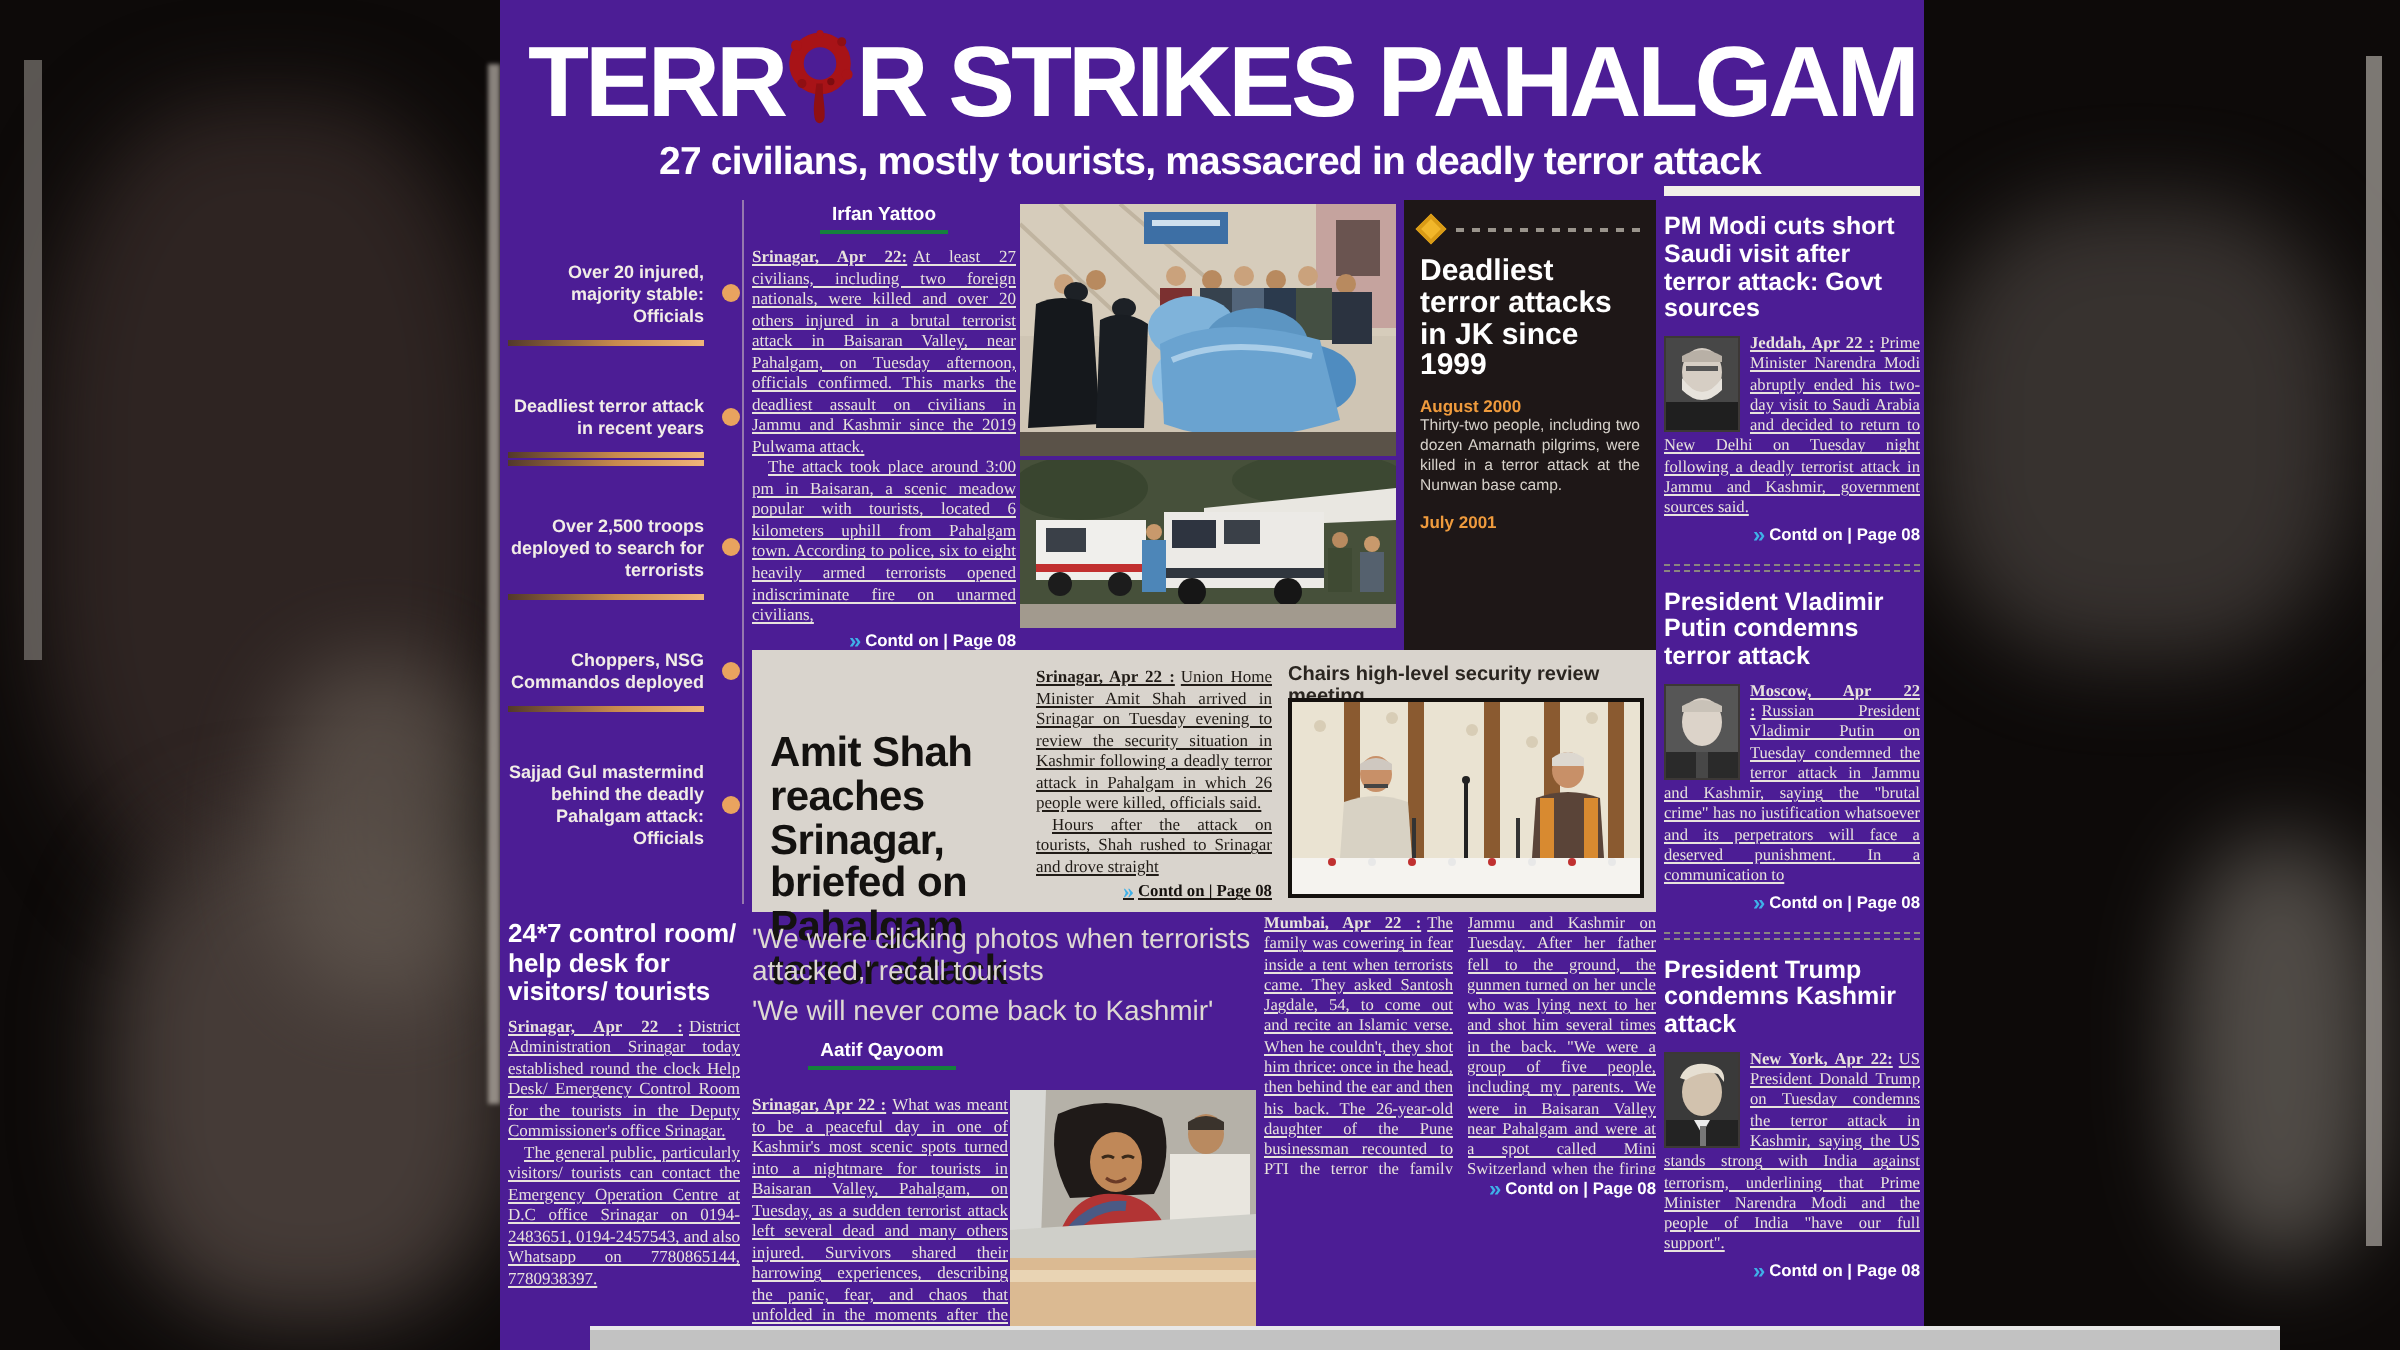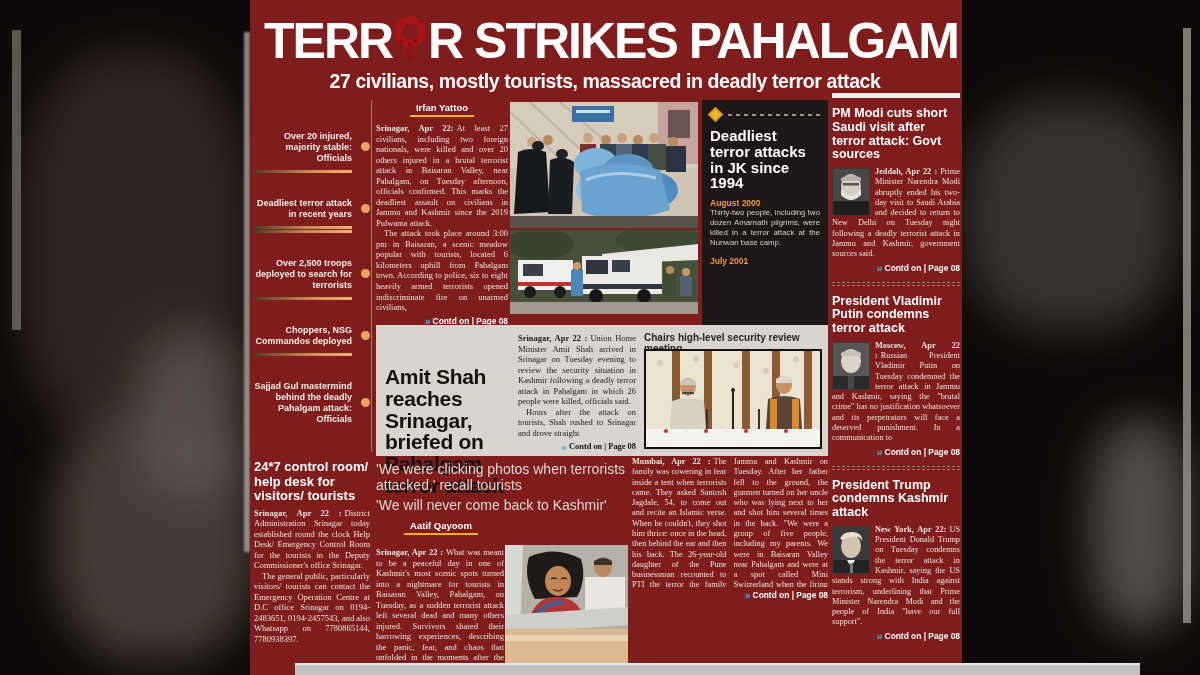--- a/index.html
+++ b/index.html
@@ -13,42 +13,42 @@
   .b2 { left:55px; top:410px; width:200px; height:250px; background:#453b37; }
   .b3 { left:135px; top:330px; width:110px; height:170px; background:#645a52; opacity:.7; }
   .b4 { left:965px; top:100px; width:210px; height:230px; background:#423c39; opacity:.8; }
   .b5 { left:1090px; top:420px; width:100px; height:210px; background:#7d7770; opacity:.6; }
   .strip-left  { position:absolute; left:12px;  top:30px; width:9px;  height:300px; background:#6f6a66; opacity:.8; }
   .strip-edge  { position:absolute; left:244px; top:32px; width:6px;  height:520px; background:#b3aca4; opacity:.75; filter:blur(1px); }
   .strip-right { position:absolute; left:1183px;top:28px; width:8px;  height:595px; background:#99948e; opacity:.8; }
   .bottom-bar  { position:absolute; left:295px; top:663px; width:845px; height:12px; background:#c2c2c2; border-top:2px solid #e8e8e8; z-index:9; }
 
   
-  #page { position:absolute; left:250px; top:0; width:712px; height:675px; background:#7f1d1d; color:#efeae3; overflow:hidden; z-index:2; }
+  #page { position:absolute; left:250px; top:0; width:712px; height:675px; background:#4c1d95; color:#efeae3; overflow:hidden; z-index:2; }
 
   
   .masthead { position:absolute; left:14px; top:12px; width:682px; text-align:center; }
   .masthead h1 { font-size:50px; line-height:1.02; font-weight:800; letter-spacing:-2px; color:#fff; white-space:nowrap; }
   .splat { display:inline-block; width:38px; height:54px; vertical-align:-8px; margin:0 -1px; }
   .subhead { margin-top:3px; font-size:19.5px; font-weight:800; letter-spacing:-.4px; color:#fff; white-space:nowrap; }
 
   
   .rail { position:absolute; left:4px; top:106px; width:112px; padding-right:14px; }
   .rail-line { position:absolute; left:121px; top:100px; width:1px; height:352px; background:rgba(222,212,200,.5); }
   .bullet { position:relative; text-align:right; font-size:9px; font-weight:700; line-height:1.22; color:#f2ede7; padding:5px 0;margin-top:20px; }
   .bullet .dot { position:absolute; right:-18px; top:calc(50% - 5px); width:9px; height:9px; border-radius:50%; background:#e9a35f; }
   .rail-div { height:3px; margin:1px 0; background:linear-gradient(to right,#52382a 0%,#c98a4e 55%,#f0b47a 100%); }
-  .bodytext { font-family:"Liberation Serif", serif; font-size:8.5px; line-height:1.24; text-align:justify; color:#e8e3dd; }
+  .bodytext { font-family:"Liberation Serif", serif; font-size:8.5px; line-height:1.24; text-align:justify; color:#e8e3dd;text-decoration:underline; }
   .bodytext b { margin-right:3px; }
   .bodytext p + p { text-indent:8px; }
   .contd { text-align:right; font-size:8.4px; font-weight:700; color:#fff; margin-top:2px; }
   .contd .arr { color:#3fb0e8; font-size:11px; vertical-align:-1px; margin-right:2px; }
   .contd.dark { color:#15110e; }
   .byline { text-align:center; font-size:9.5px; font-weight:700; color:#fff; }
-  .byline span { display:inline-block; border-bottom:2px solid #eab308; padding:0 6px 2px; }
+  .byline span { display:inline-block; border-bottom:2px solid #15803d; padding:0 6px 2px; }
 
   
   .main-story { position:absolute; left:126px; top:102px; width:132px; height:244px; overflow:hidden; }
   .main-story .bodytext { margin-top:6px; }
 
   
   .photo { position:absolute; overflow:hidden; background:#222; }
   .ph-attack { left:260px; top:102px; width:188px; height:126px; }
   .ph-amb { left:260px; top:230px; width:188px; height:84px; }
 
@@ -209,21 +209,21 @@
         <rect x="170" y="46" width="12" height="20" fill="#55616e"></rect>
       <rect x="0" y="72" width="188" height="12" fill="#a29a8e"></rect>
     </svg>
   </div>
 
   <div class="deadliest">
     <div class="dbx-head">
       <span class="diamond"></span>
       <span class="dashes"></span>
     </div>
-    <h2>Deadliest terror attacks in JK since 1994</h2>
+    <h2>Deadliest terror attacks in JK since 1999</h2>
     <div>
       <div class="entry-date">August 2000</div>
       <div class="entry-text">Thirty-two people, including two dozen Amarnath pilgrims, were killed in a terror attack at the Nunwan base camp.</div>
     </div>
     <div>
       <div class="entry-date">July 2001</div>
 
     </div>
 
   </div>

